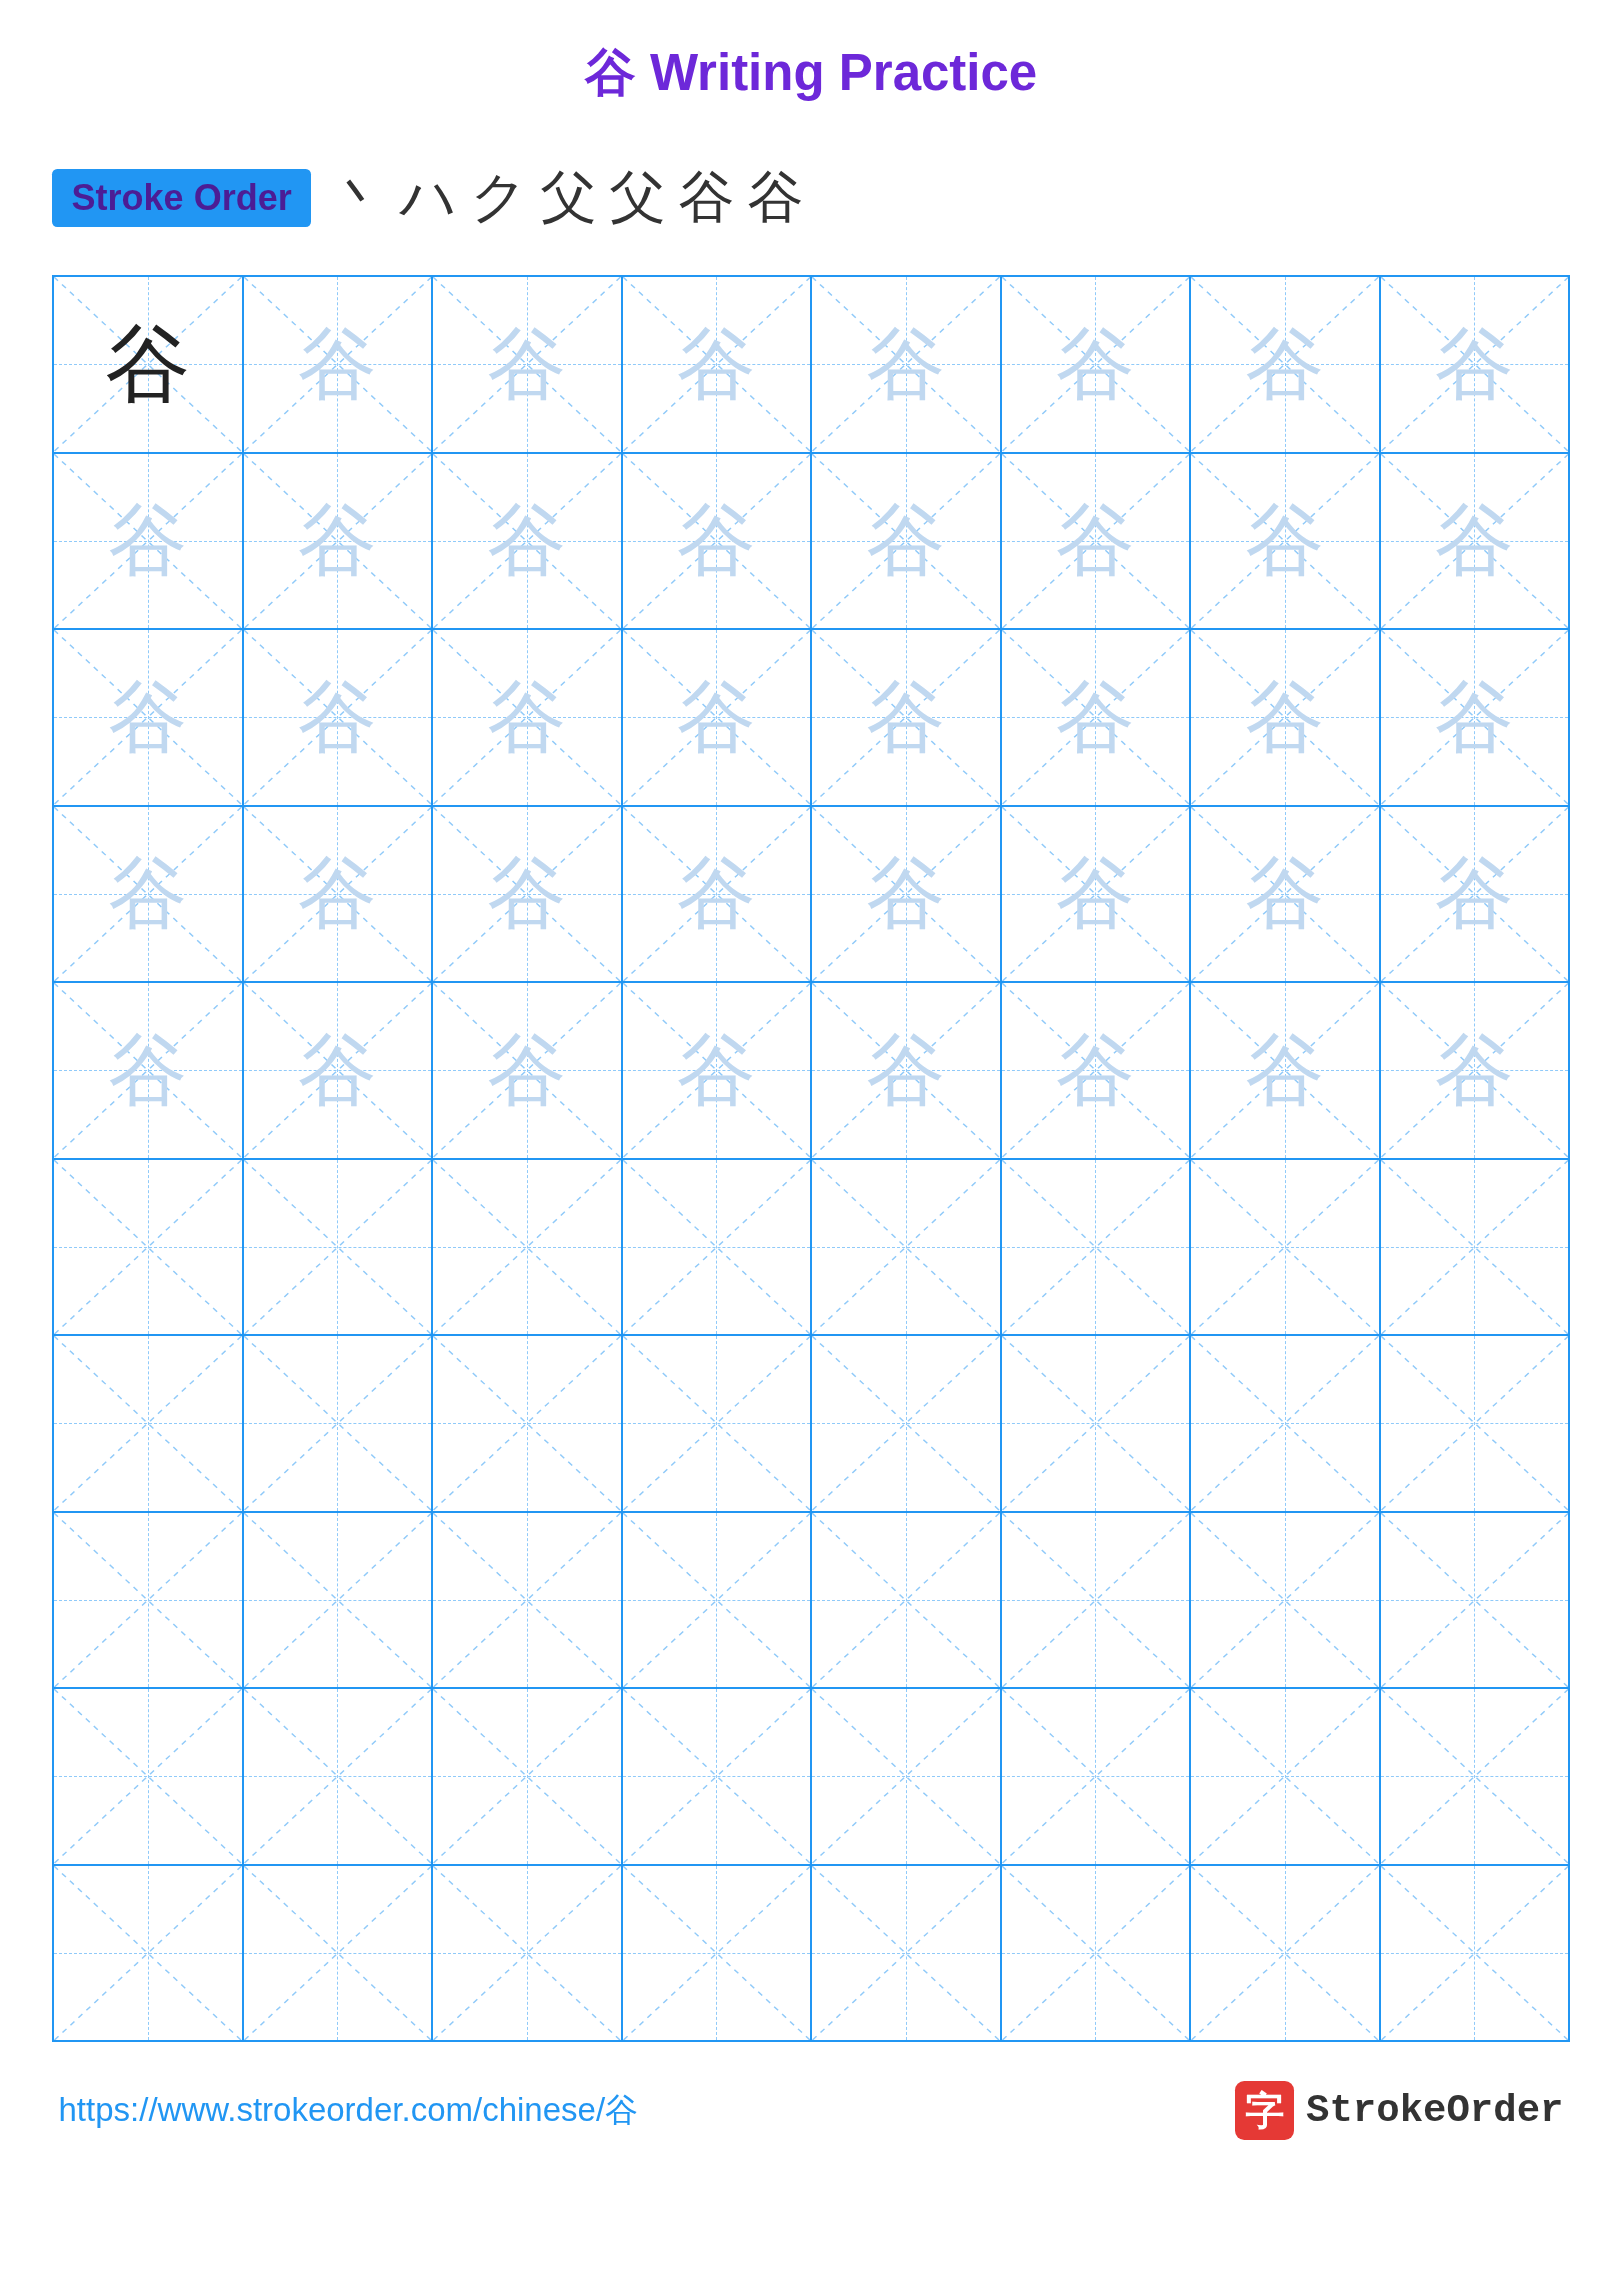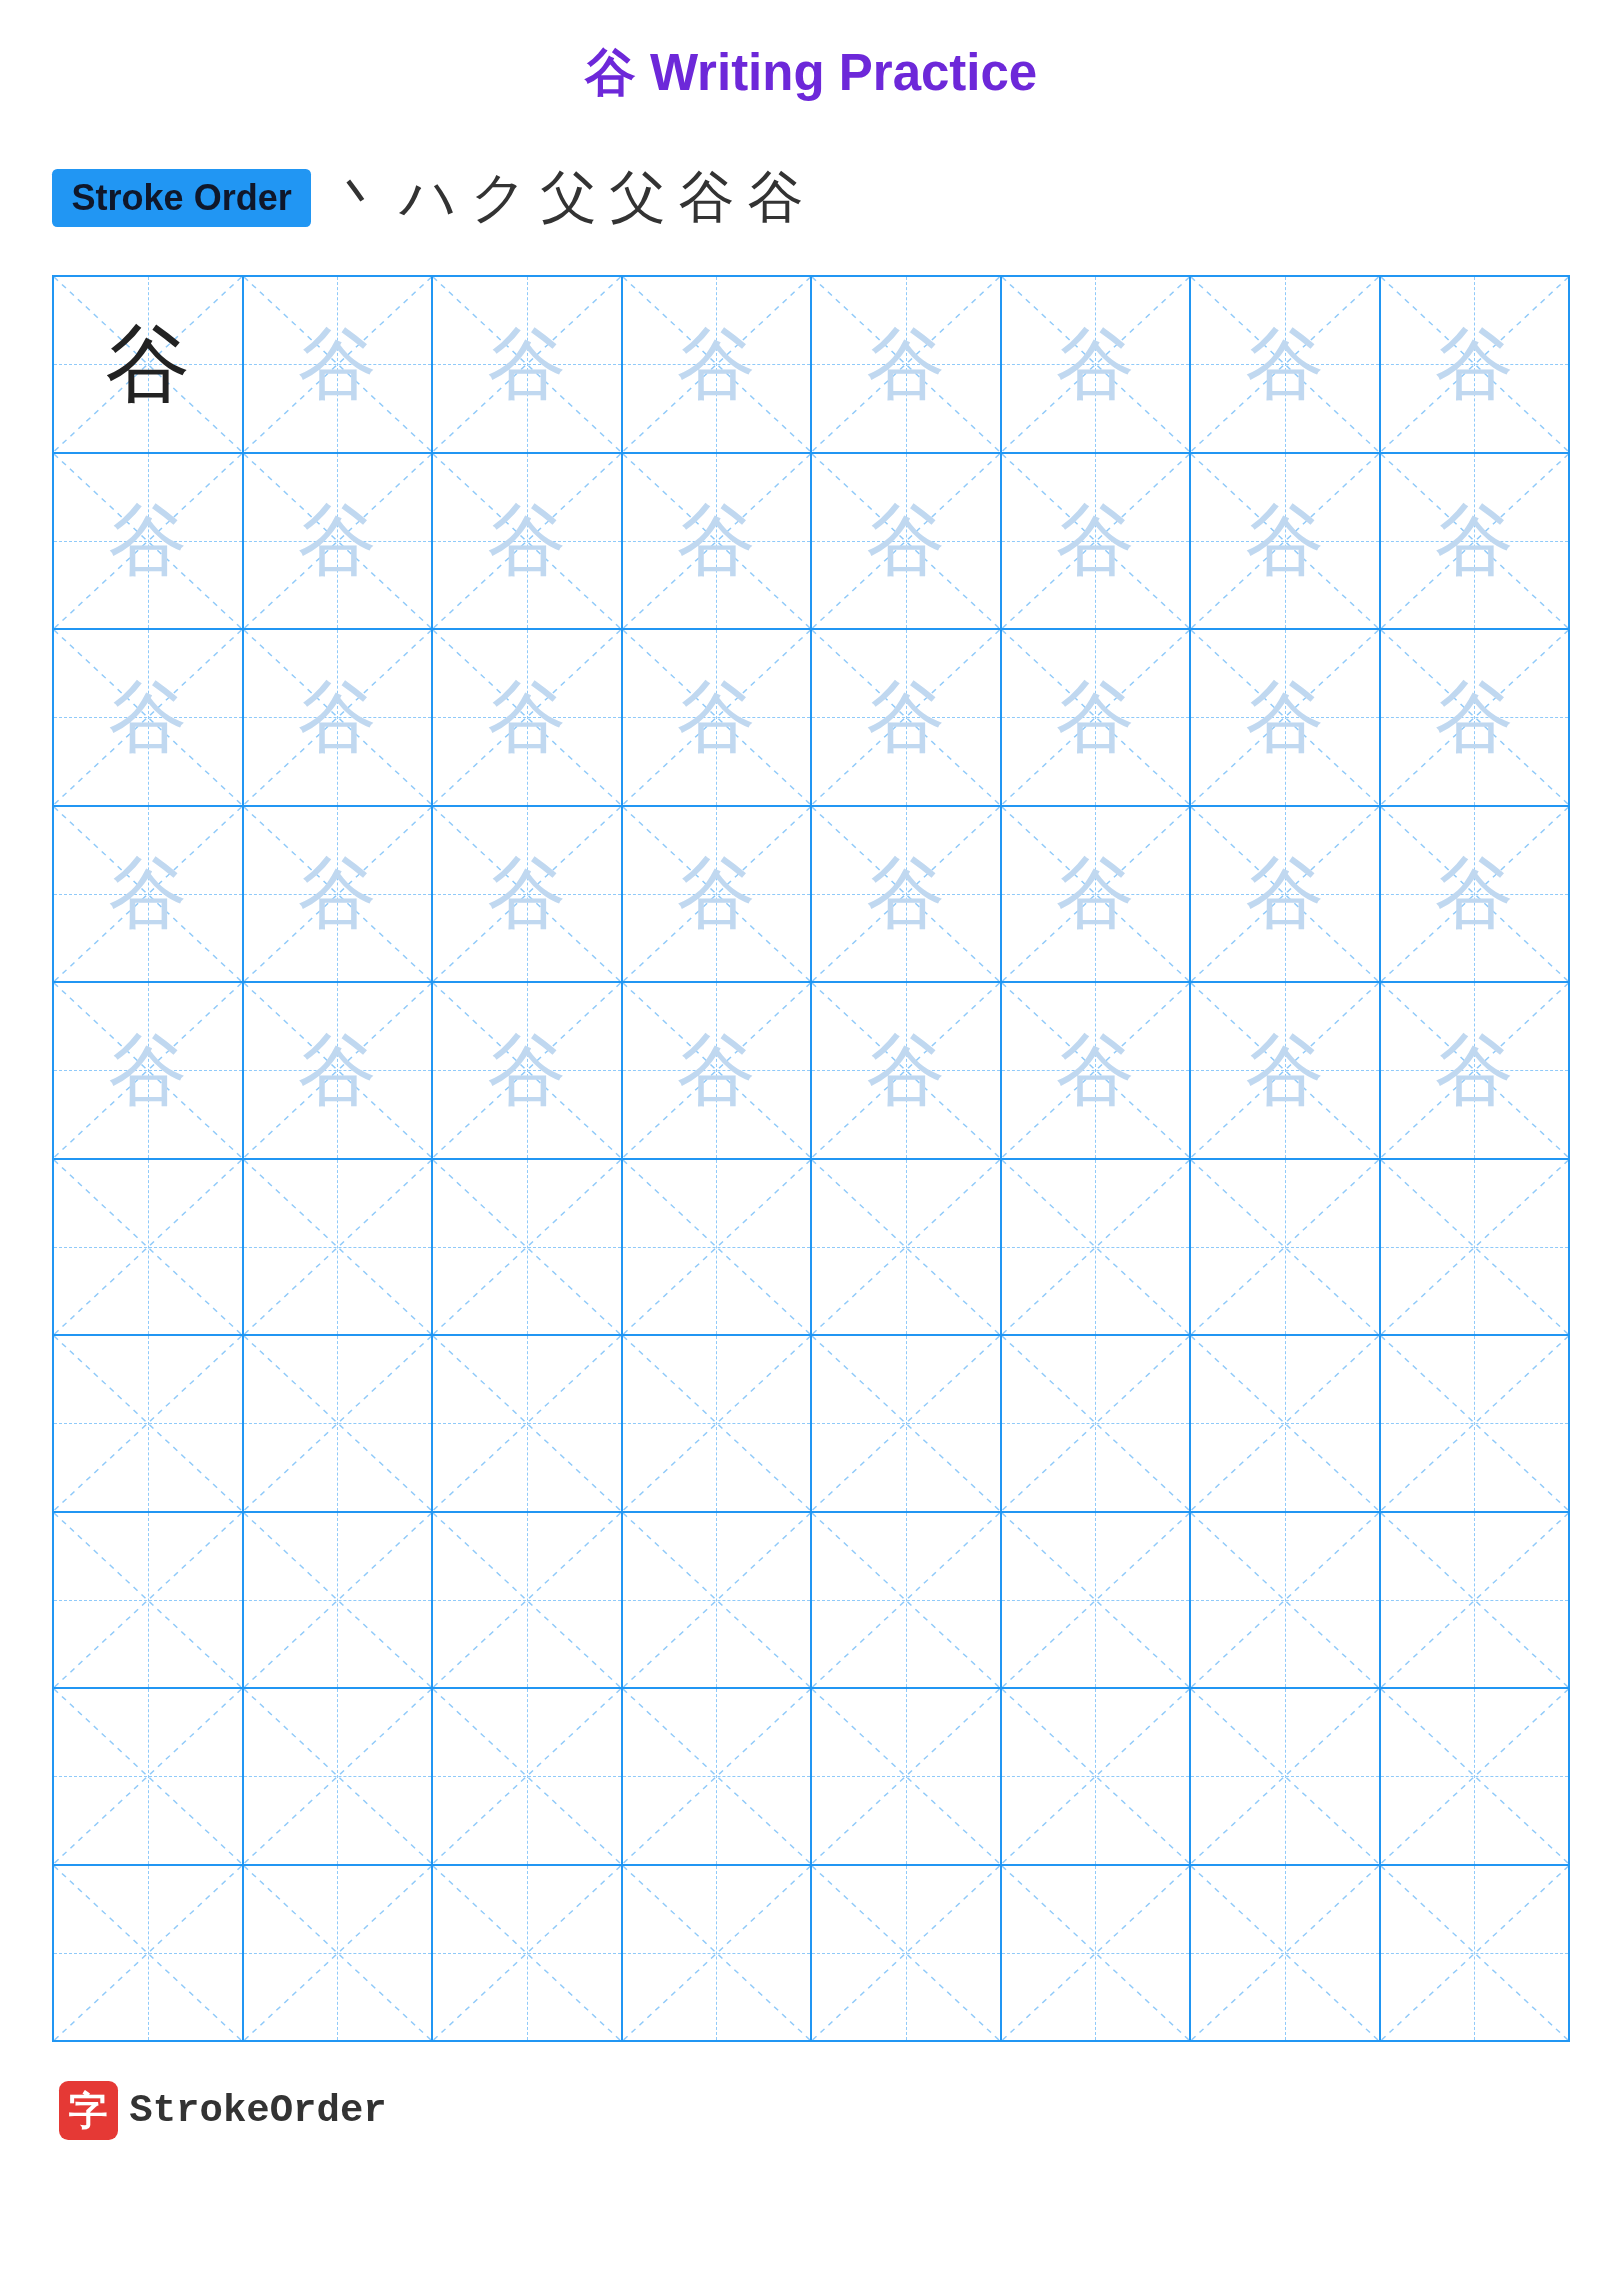--- a/index.html
+++ b/index.html
@@ -29,21 +29,21 @@
     .stroke-order-row {
       display: flex;
       align-items: center;
       gap: 19.6px;
       margin-bottom: 39px;
       font-size: 59px;
     }
 
     .stroke-order-badge {
       background: #2196F3;
-      color: #0f172a;
+      color: #4c1d95;
       font-family: sans-serif;
       font-size: 36px;
       font-weight: bold;
       padding: 7.9px 19.6px;
       border-radius: 5.2px;
       white-space: nowrap;
     }
 
     .stroke-order-chars {
       display: flex;
@@ -869,18 +869,19 @@
       <svg class="diag-svg" viewBox="0 0 100 100" preserveAspectRatio="none">
         <line x1="0" y1="0" x2="100" y2="100" stroke="#90CAF9" stroke-width="0.8" stroke-dasharray="3,3"></line>
         <line x1="100" y1="0" x2="0" y2="100" stroke="#90CAF9" stroke-width="0.8" stroke-dasharray="3,3"></line>
       </svg>
       <div class="h-line"></div>
       <div class="v-line"></div>
     </div>
   </div>
 
 <div class="footer">
+  <div class="footer-url">https://www.strokeorder.com/chinese/谷</div>
   <div class="footer-brand">
     <div class="footer-brand-icon">字</div>
     <div class="footer-brand-text">StrokeOrder</div>
   </div>
 </div>
 
 
 </body></html>

